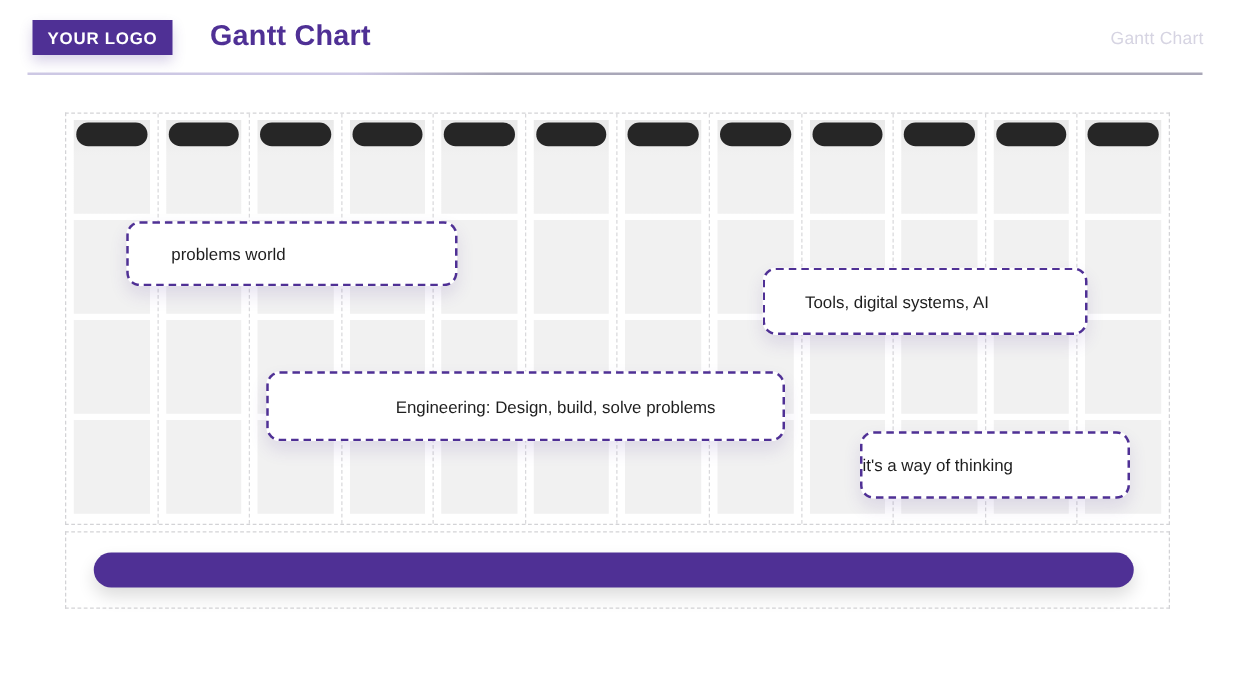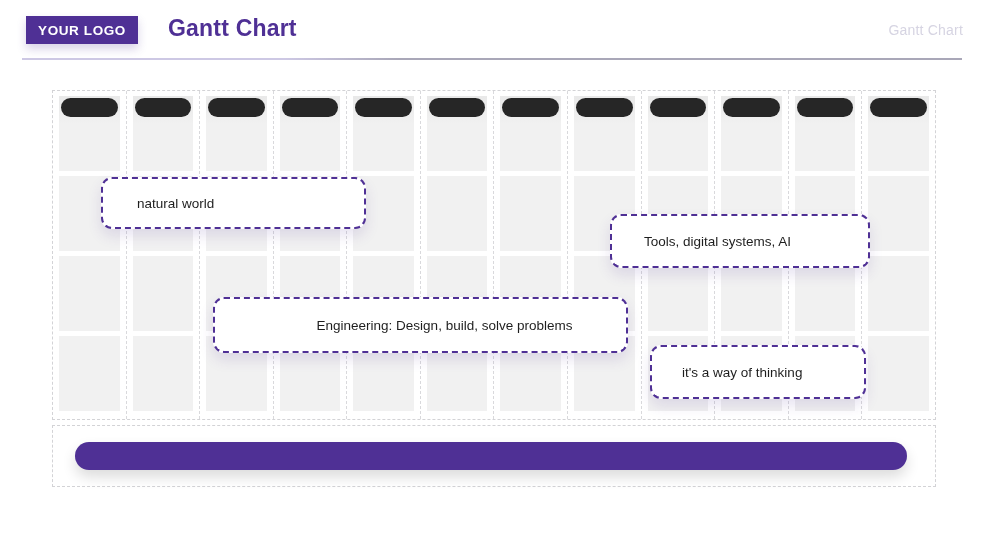--- a/index.html
+++ b/index.html
@@ -288,28 +288,28 @@
           <div class="cell"></div>
           <div class="cell"></div>
         </div>
         <div class="col-pill"></div>
       </div>
     </div>
 </div>
 
 <div id="tasks-host">
     <div class="task-card" style="left: 101px; top: 177px; width: 265px; height: 52px; padding-left: 34px;">
-      <span class="task-label">natural world</span>
+      <span class="task-label">problems world</span>
     </div>
     <div class="task-card" style="left: 610px; top: 214px; width: 260px; height: 54px; padding-left: 32px;">
       <span class="task-label">Tools, digital systems, AI</span>
     </div>
     <div class="task-card" style="left: 213px; top: 297px; width: 415px; height: 56px; padding-left: 48px; justify-content: center;">
       <span class="task-label">Engineering: Design, build, solve problems</span>
     </div>
-    <div class="task-card" style="left: 650px; top: 345px; width: 216px; height: 54px; padding-left: 30px;">
+    <div class="task-card" style="left: 688px; top: 345px; width: 216px; height: 54px; ">
       <span class="task-label">it's a way of thinking</span>
     </div>
   </div>
 
 <div class="footer-box">
   <div class="footer-bar"></div>
 </div>
 
 </body></html>

